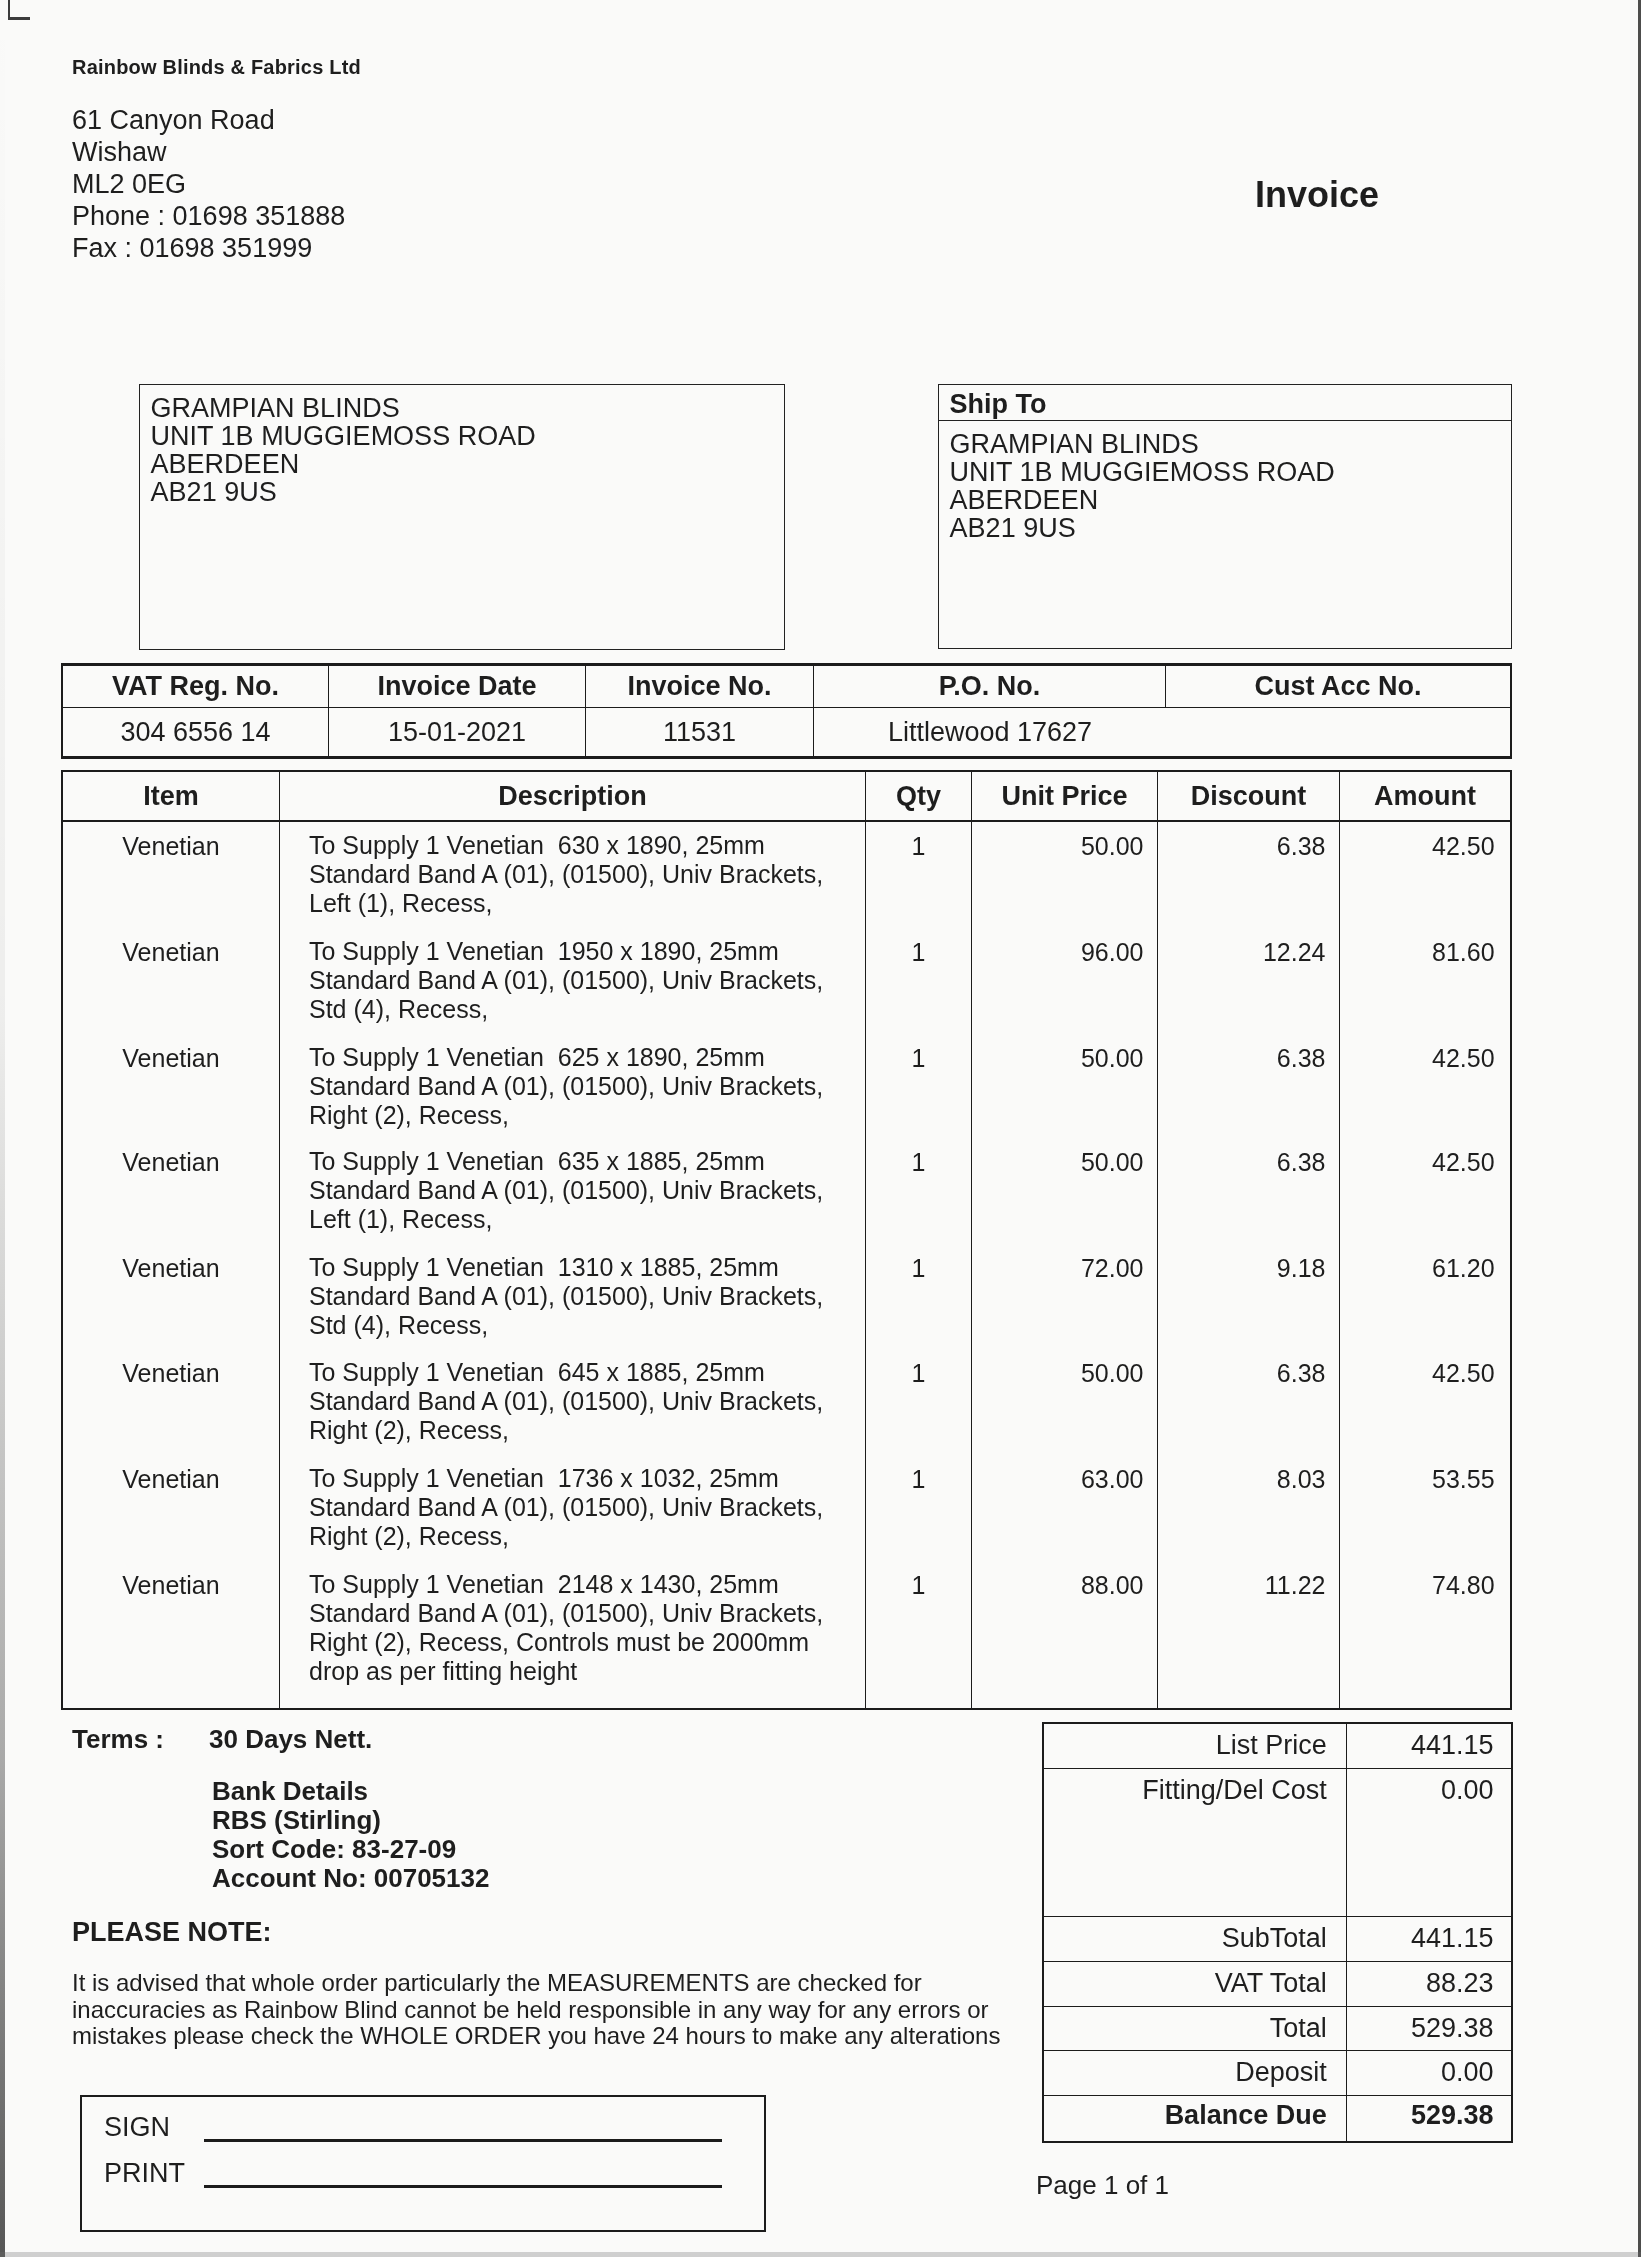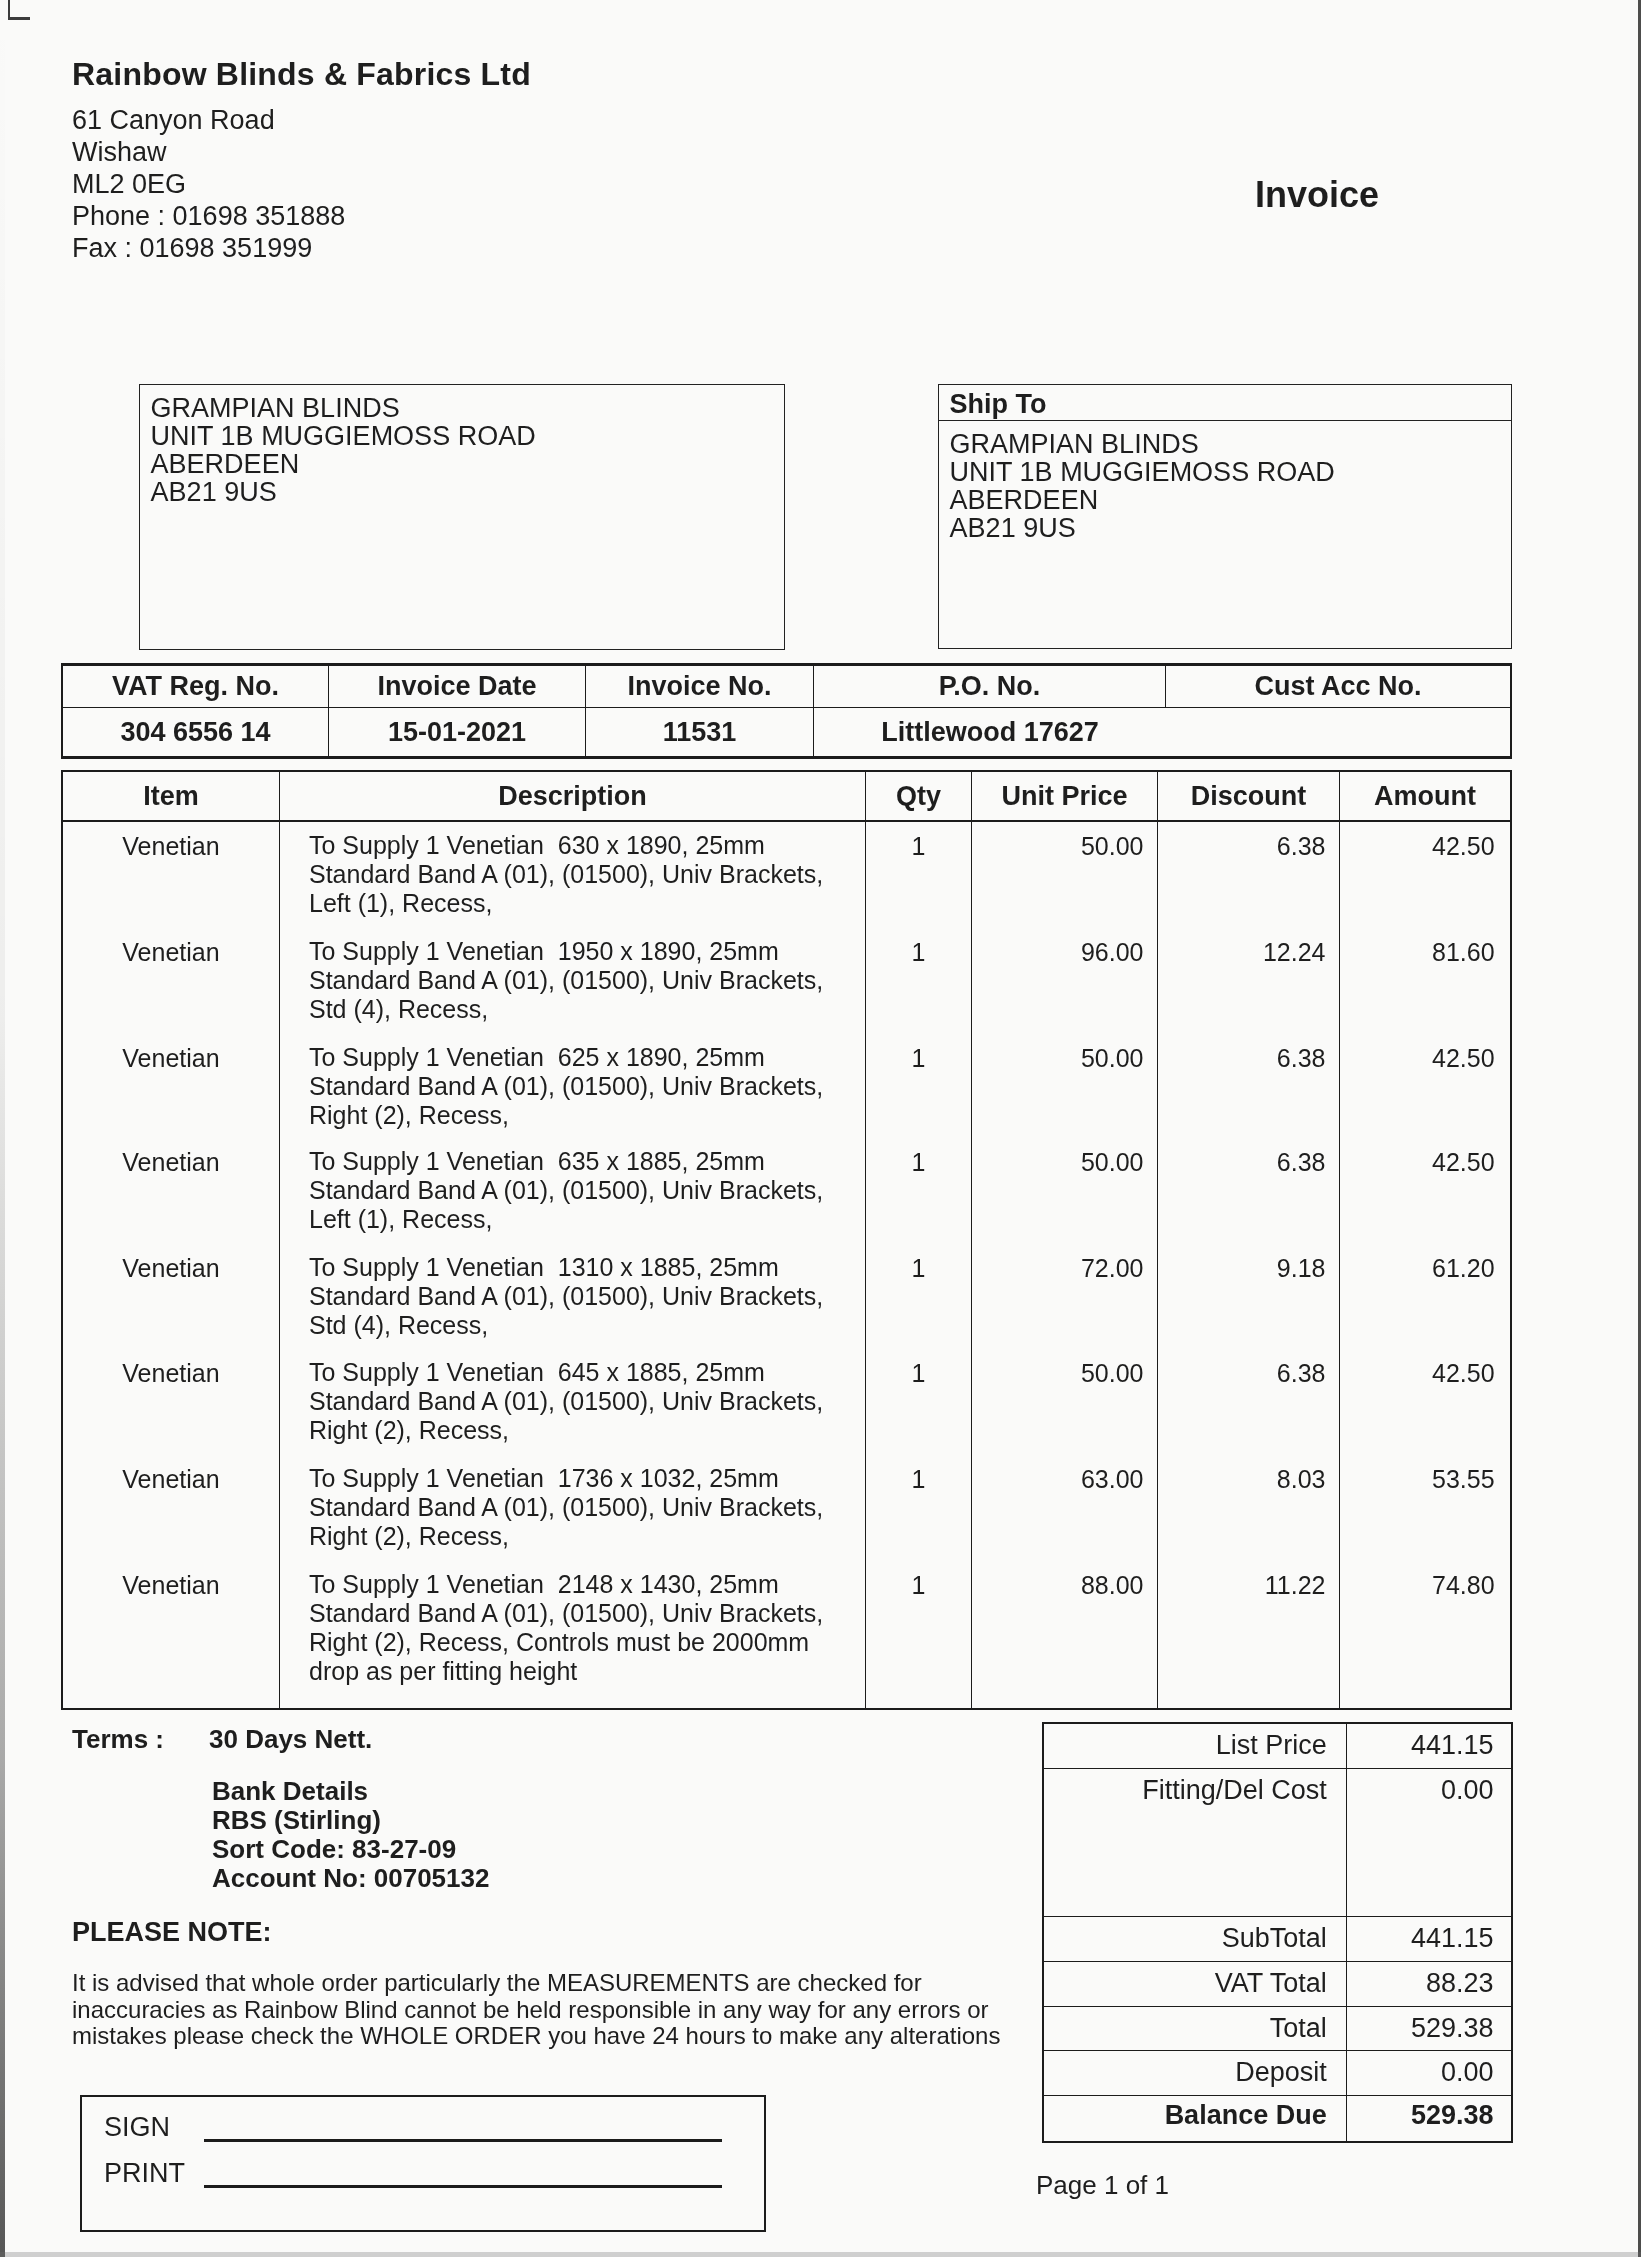--- a/index.html
+++ b/index.html
@@ -20,38 +20,38 @@
 
   
   .edge-right { right: 0; top: 0; width: 2.9px; height: 100%; background: #2e2e2e; opacity: .85; }
   .edge-left { left: 0; top: 0; width: 4.8px; height: 100%;
     background: linear-gradient(180deg, rgba(0,0,0,0) 0%, rgba(0,0,0,0.05) 45%, rgba(70,70,70,0.45) 78%, rgba(45,45,45,0.8) 100%); }
   .edge-bottom { left: 0; bottom: 0; width: 100%; height: 4.8px; background: rgba(110,110,110,0.3); }
   .corner-v { left: 7.7px; top: 0; width: 1.9px; height: 20px; background: #3c3c3c; }
   .corner-h { left: 7.7px; top: 17.4px; width: 22px; height: 2.9px; background: #3c3c3c; }
 
   
-  .company-name { left: 72px; top: 56px; font-size: 32px; letter-spacing: 0.2px; }
+  .company-name { left: 72px; top: 56px; font-size: 20px; letter-spacing: 0.2px; }
   .company-addr { left: 72px; top: 104px; font-size: 27px; line-height: 32px; }
   .doc-title { left: 1255px; top: 174px; font-size: 36px; }
 
   
   .addr-box { border: 1.9px solid #222; }
   .addr-box .hdr { height: 36px; border-bottom: 1.9px solid #222; font-size: 27px; font-weight: bold;
     padding: 3.9px 0 0 10.6px; }
   .addr-box .bod { padding: 8.7px 11.6px 0 10.6px; font-size: 27px; line-height: 28px; }
   .box-invoice-to { left: 139px; top: 384px; width: 646px; height: 266px; }
   .box-ship-to   { left: 938px; top: 384px; width: 574px; height: 265px; }
 
   
   .meta-table { left: 61px; top: 663px; width: 1451px; height: 96px; border: 2.9px solid #1c1c1c;
     border-top-width: 3.9px; border-bottom-width: 3.9px; display: flex; flex-direction: column; }
   .meta-row { display: flex; width: 100%; }
   .meta-row.head { height: 42px; border-bottom: 1.9px solid #1c1c1c; }
-  .meta-row.vals { flex: 1; font-weight: bold; }
+  .meta-row.vals { flex: 1; }
   .meta-cell { display: flex; align-items: center; justify-content: center; font-size: 27px;
     border-right: 1.9px solid #1c1c1c; }
   .meta-cell:last-child { border-right: none; }
   .mc0 { width: 266px; } .mc1 { width: 257px; } .mc2 { width: 228px; } .mc3 { width: 352px; } .mc4 { flex: 1; }
   .meta-row.head .meta-cell { font-weight: bold; }
 
   
   .items-table { left: 61px; top: 770px; width: 1451px; height: 940px; border: 2.9px solid #1c1c1c;
     display: flex; flex-direction: column; overflow: hidden; }
   .items-head { display: flex; height: 50px; border-bottom: 2.9px solid #1c1c1c; }

